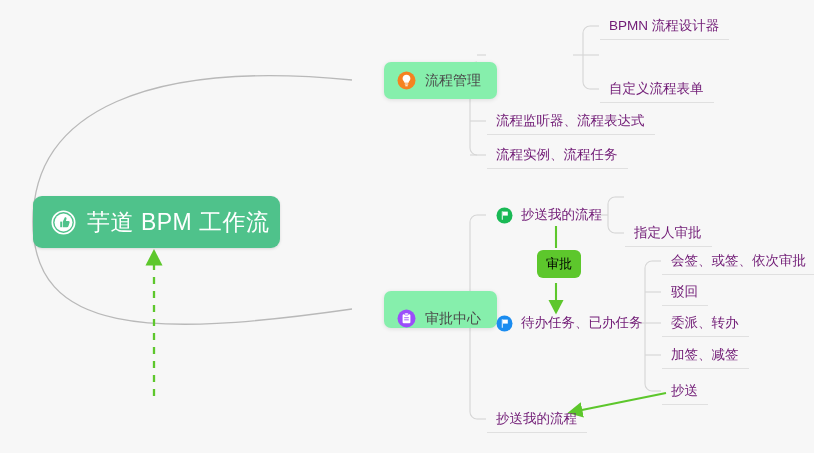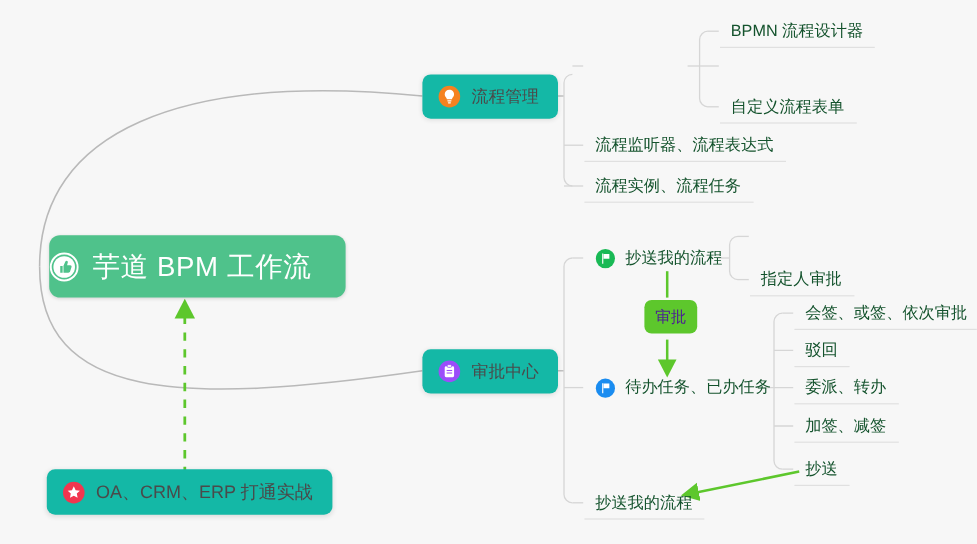--- a/index.html
+++ b/index.html
@@ -35,43 +35,44 @@
     position: absolute;
     left: 33px;
     top: 196px;
     width: 247px;
     height: 52px;
     border-radius: 9px;
     background: #4fc28b;
     box-shadow: 0 1px 3px rgba(0,0,0,0.13);
     display: flex;
     align-items: center;
+    padding-left: 18px;
     box-sizing: border-box;
-    margin-left: 8px;
   }
   .root-label {
     color: #ffffff;
     font-size: 23px;
     letter-spacing: 0.5px;
     margin-left: 11px;
     white-space: nowrap;
   }
 
   
   .card-node {
     position: absolute;
-    background: #14b8a6;
+    background: #86efac;
     border-radius: 7px;
     box-shadow: 0 1px 4px rgba(0,0,0,0.11);
     display: flex;
     align-items: center;
     padding: 0 16px 0 13px;
     height: 37px;
     box-sizing: border-box;
     white-space: nowrap;
+    margin-left: 32px;
   }
   .card-label {
     font-size: 14px;
     color: #4a4a4a;
     margin-left: 9px;
   }
 
   
   .uline-node {
     position: absolute;
@@ -81,41 +82,41 @@
     padding: 0 10px 0 9px;
     box-sizing: border-box;
     white-space: nowrap;
     border-bottom: 1px solid #e0e0e0;
   }
   .uline-node.no-rule {
     border-bottom: none;
   }
   .uline-label {
     font-size: 13.5px;
-    color: #14532d;
+    color: #701a75;
   }
   .uline-node .icon + .uline-label {
     margin-left: 8px;
   }
 
   
   .icon {
     display: inline-flex;
     align-items: center;
     justify-content: center;
     flex: none;
   }
   .icon svg { display: block; }
 
   
   .badge {
     position: absolute;
     background: #5dc72c;
     border-radius: 6px;
-    color: #4c1d95;
+    color: #000000;
     font-size: 13px;
     display: flex;
     align-items: center;
     justify-content: center;
     padding: 5px 9px;
     white-space: nowrap;
   }
 </style>
 </head>
 <body>
@@ -178,29 +179,20 @@
       <svg width="25" height="25" viewBox="0 0 25 25">
         <circle cx="12.5" cy="12.5" r="11.2" fill="none" stroke="#ffffff" stroke-width="1.6"></circle>
         <circle cx="12.5" cy="12.5" r="9" fill="#ffffff"></circle>
         <path d="M9.2 11.6 h2.0 v5.6 h-2.0 z" fill="#4fc28b"></path>
         <path d="M11.9 11.4 l1.7-3.6 c0.8-1.1 2.2-0.3 1.9 0.9 l-0.6 2.3 h2.6 c0.9 0 1.4 0.8 1.1 1.6 l-1.2 3.7 c-0.2 0.6-0.8 0.9-1.4 0.9 h-4.1 z" fill="#4fc28b"></path>
       </svg>
     </span>
     <span class="root-label">芋道 BPM 工作流</span>
   </div>
 
-  <div class="card-node" style="left:39px; top:391px; height:38px;">
-    <span class="icon">
-      <svg width="19" height="19" viewBox="0 0 19 19">
-        <circle cx="9.5" cy="9.5" r="9" fill="#f2364f"></circle>
-        <path d="M9.5 4.2 l1.55 3.25 3.55 0.45 -2.6 2.45 0.68 3.5 -3.18 -1.72 -3.18 1.72 0.68 -3.5 -2.6 -2.45 3.55 -0.45 z" fill="#ffffff"></path>
-      </svg>
-    </span>
-    <span class="card-label" style="font-size:15px;">OA、CRM、ERP 打通实战</span>
-  </div>
 
   <div class="card-node" style="left:352px; top:62px;">
     <span class="icon">
       <svg width="19" height="19" viewBox="0 0 19 19">
         <circle cx="9.5" cy="9.5" r="9" fill="#f58220"></circle>
         <path d="M9.5 3.8 c2.2 0 3.9 1.7 3.9 3.8 0 1.5-0.9 2.3-1.4 3.0 -0.3 0.4-0.35 0.8-0.35 1.2 h-4.3 c0-0.4-0.05-0.8-0.35-1.2 -0.5-0.7-1.4-1.5-1.4-3.0 0-2.1 1.7-3.8 3.9-3.8 z" fill="#ffffff"></path>
         <rect x="7.7" y="12.5" width="3.6" height="1.1" rx="0.55" fill="#ffffff"></rect>
         <rect x="8.2" y="14.2" width="2.6" height="1.0" rx="0.5" fill="#ffffff"></rect>
       </svg>
     </span>
@@ -215,21 +207,21 @@
     <span class="uline-label">自定义流程表单</span>
   </div>
 
   <div class="uline-node" style="left:487px; top:107px;">
     <span class="uline-label">流程监听器、流程表达式</span>
   </div>
   <div class="uline-node" style="left:487px; top:141px;">
     <span class="uline-label">流程实例、流程任务</span>
   </div>
 
-  <div class="card-node" style="left:352px; top:291px;">
+  <div class="card-node" style="left:352px; top:291px;align-items:flex-end;">
     <span class="icon">
       <svg width="19" height="19" viewBox="0 0 19 19">
         <circle cx="9.5" cy="9.5" r="9" fill="#9b4dfa"></circle>
         <rect x="5.6" y="5.3" width="7.8" height="9.0" rx="1.1" fill="#ffffff"></rect>
         <rect x="7.6" y="3.9" width="3.8" height="2.2" rx="0.9" fill="#ffffff" stroke="#9b4dfa" stroke-width="0.7"></rect>
         <rect x="7.2" y="8.3" width="4.6" height="0.9" fill="#9b4dfa"></rect>
         <rect x="7.2" y="10.4" width="4.6" height="0.9" fill="#9b4dfa"></rect>
       </svg>
     </span>
     <span class="card-label">审批中心</span>

